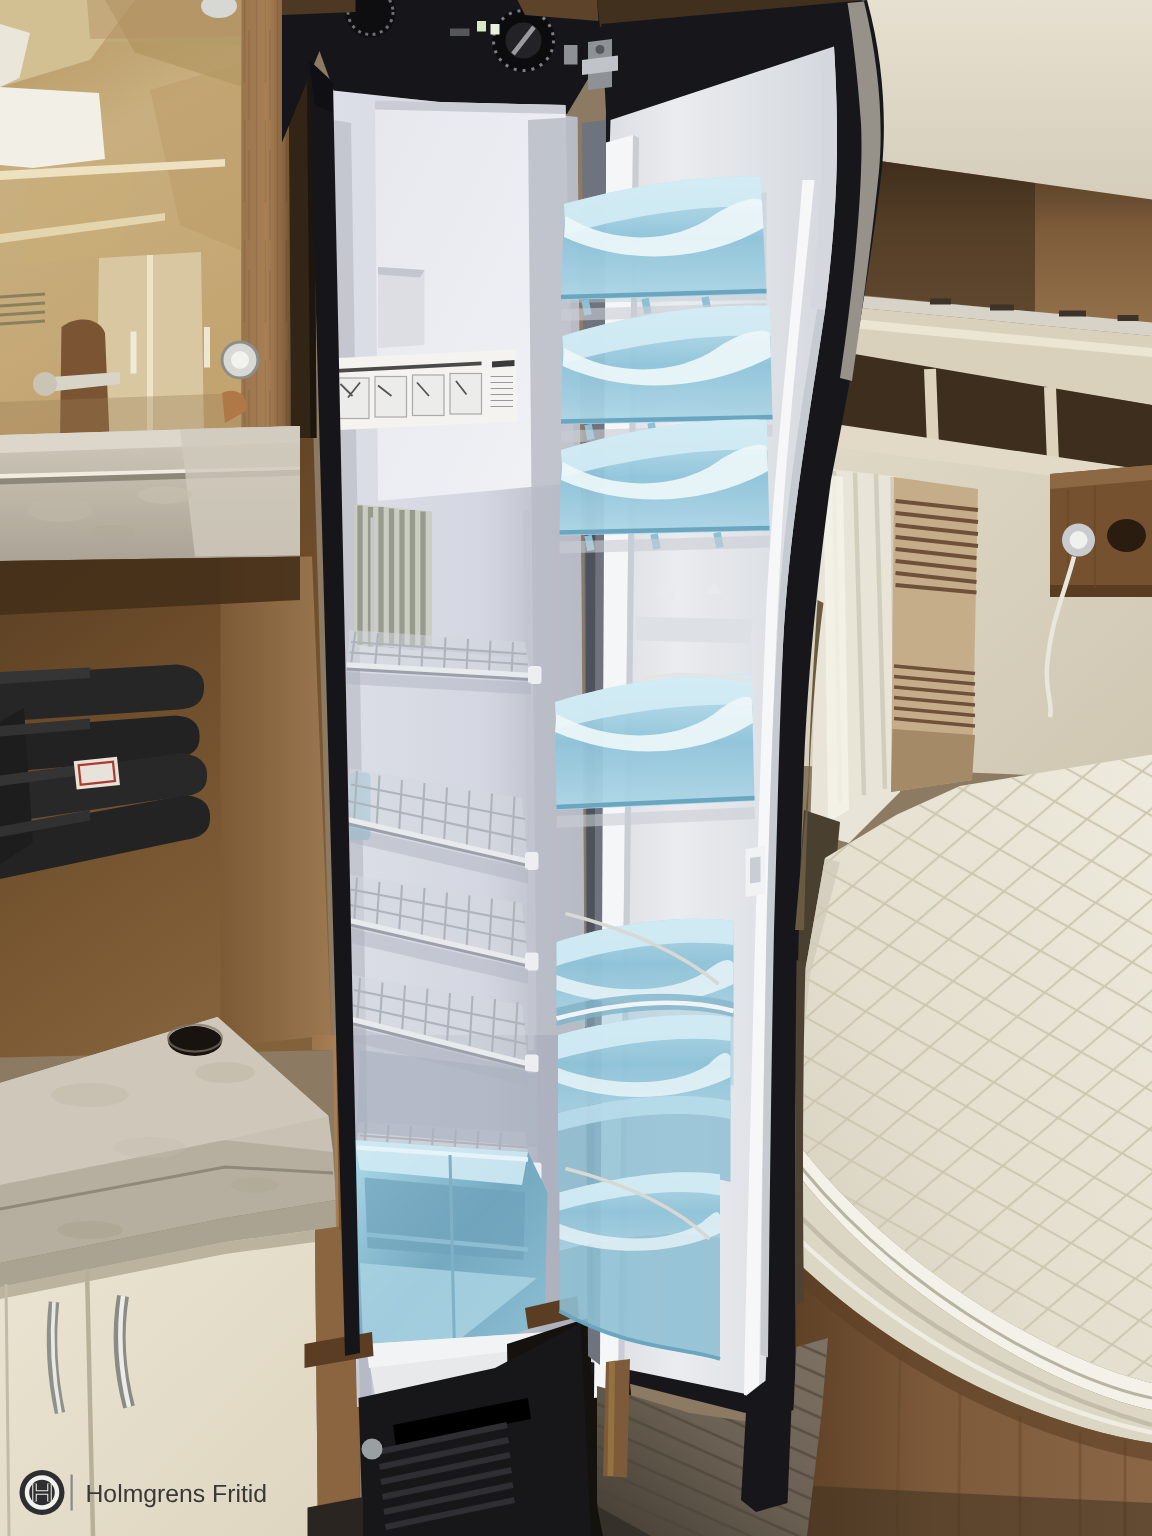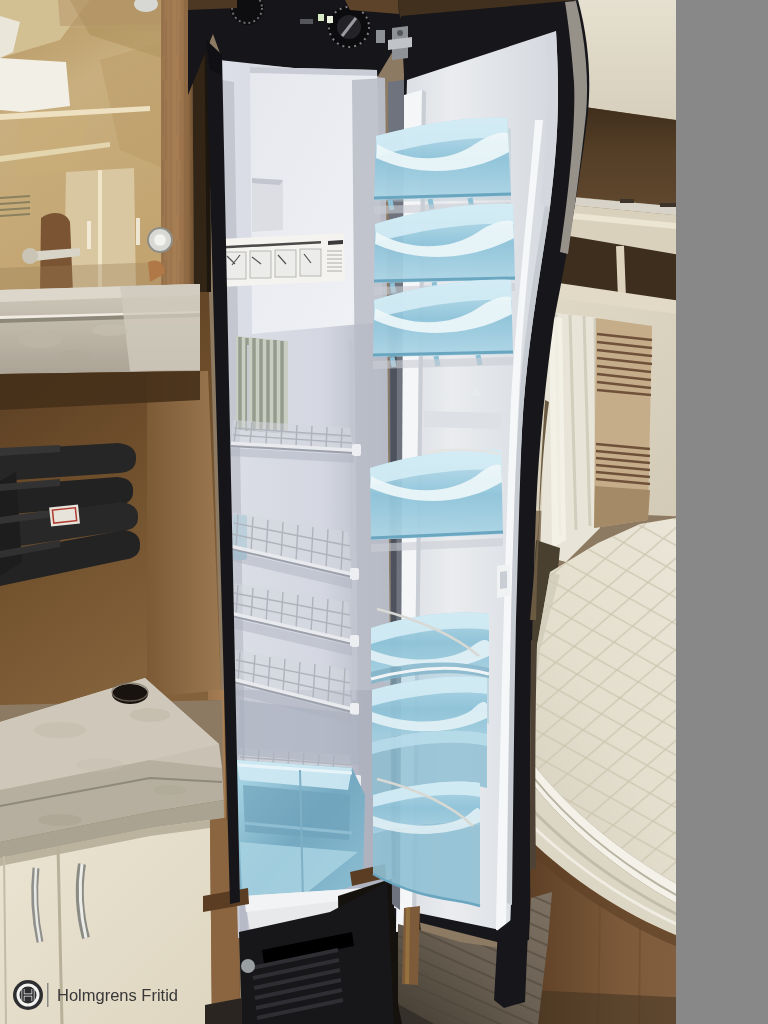--- a/index.html
+++ b/index.html
@@ -1,16 +1,16 @@
 <!DOCTYPE html>
 <html><head>
 <meta charset="utf-8">
 <style>
   html,body{margin:0;padding:0;background:#888;}
-  #scene{width:676px;height:1024px;position:relative;overflow:hidden;font-family:"Liberation Sans",sans-serif;}
+  #scene{width:768px;height:1024px;position:relative;overflow:hidden;font-family:"Liberation Sans",sans-serif;}
 </style>
 </head>
 <body>
 <div id="scene">
 <svg width="768" height="1024" viewBox="0 0 768 1024" xmlns="http://www.w3.org/2000/svg">
 <defs>
   <linearGradient id="woodStile" x1="0" y1="0" x2="1" y2="0">
     <stop offset="0" stop-color="#9a744c"></stop>
           <stop offset="0.5" stop-color="#a87f55"></stop>
     <stop offset="0.85" stop-color="#8a6540"></stop>

